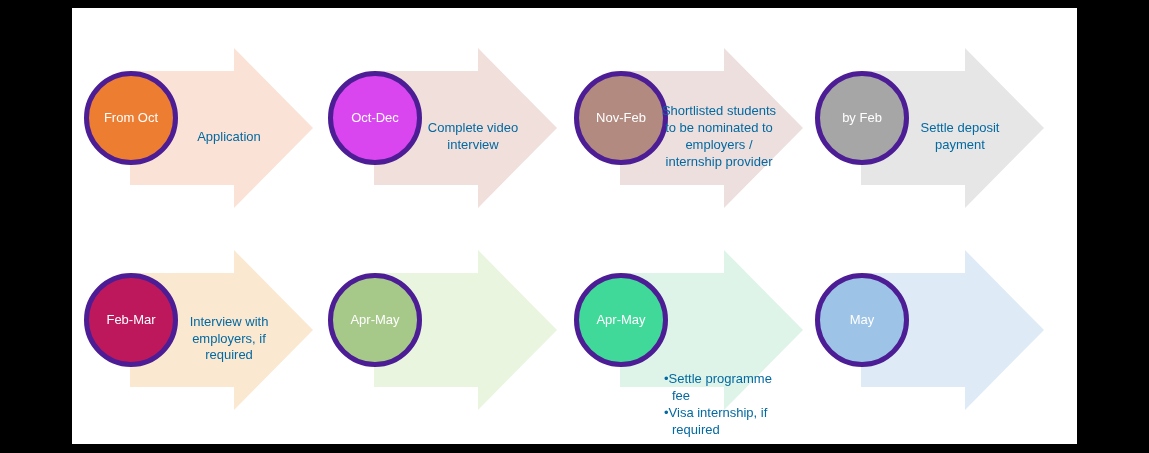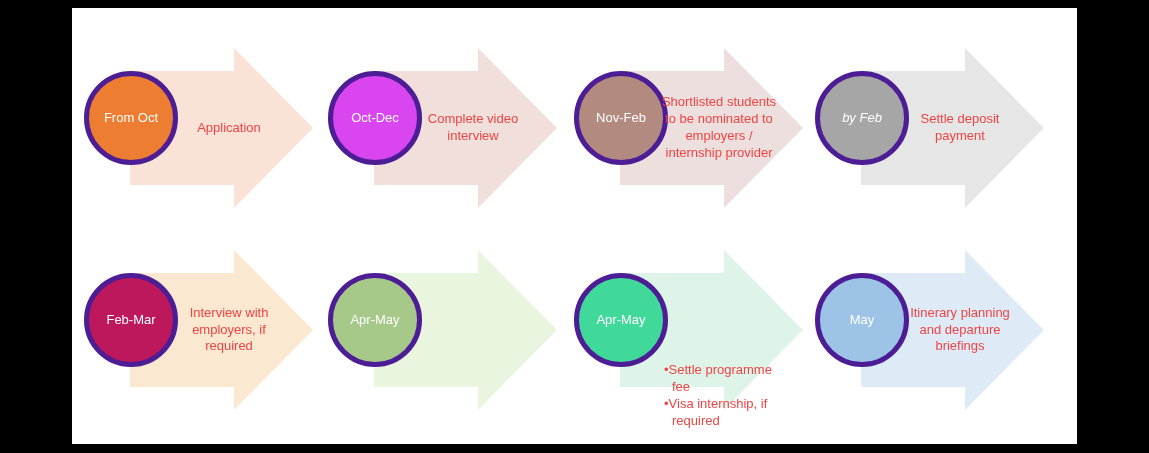--- a/index.html
+++ b/index.html
@@ -51,29 +51,29 @@
   .circle-label {
     color: #ffffff;
     font-size: 13px;
     line-height: 1.2;
     text-align: center;
     white-space: nowrap;
   }
   .desc {
     position: absolute;
     left: 86px;
-    top: 0;
+    top: 9px;
     width: 118px;
     height: 200px;
     display: flex;
     flex-direction: column;
     align-items: center;
     justify-content: center;
     text-align: center;
-    color: #ef4444;
+    color: #0369a1;
     font-size: 13px;
     line-height: 1.3;
     z-index: 3;
   }
   .desc.bullets {
     left: 90px;
     width: 114px;
     align-items: flex-start;
     text-align: left;
     justify-content: flex-end;
@@ -112,21 +112,21 @@
     </svg>
     <div class="circle" style="background: rgb(178, 138, 128);">
       <span class="circle-label">Nov-Feb</span>
     </div>
     <div class="desc">Shortlisted students to be nominated to employers / internship provider</div>
   </div>
       <div class="step" style="left: 743px; top: 20px;">
     <svg class="arrow" width="229" height="200" viewBox="0 0 229 200" aria-hidden="true">
       <polygon points="46,43 150,43 150,20 229,100 150,180 150,157 46,157" fill="#E7E6E6"></polygon>
     </svg>
-    <div class="circle" style="background: rgb(166, 166, 166); font-style: italic;">
+    <div class="circle" style="background: rgb(166, 166, 166);">
       <span class="circle-label">by Feb</span>
     </div>
     <div class="desc">Settle deposit payment</div>
   </div>
       <div class="step" style="left: 12px; top: 222px;">
     <svg class="arrow" width="229" height="200" viewBox="0 0 229 200" aria-hidden="true">
       <polygon points="46,43 150,43 150,20 229,100 150,180 150,157 46,157" fill="#FBE8D1"></polygon>
     </svg>
     <div class="circle" style="background: #be185d;">
       <span class="circle-label">Feb-Mar</span>
@@ -153,16 +153,15 @@
           <div class="bullet-line">•Visa internship, if required</div>
         </div>
   </div>
       <div class="step" style="left: 743px; top: 222px;">
     <svg class="arrow" width="229" height="200" viewBox="0 0 229 200" aria-hidden="true">
       <polygon points="46,43 150,43 150,20 229,100 150,180 150,157 46,157" fill="#DEEBF7"></polygon>
     </svg>
     <div class="circle" style="background: rgb(157, 195, 230);">
       <span class="circle-label">May</span>
     </div>
-    <div class="desc">Itinerary planning and departure briefings</div>
   </div>
     </div>
 </div>
 
 </body></html>

